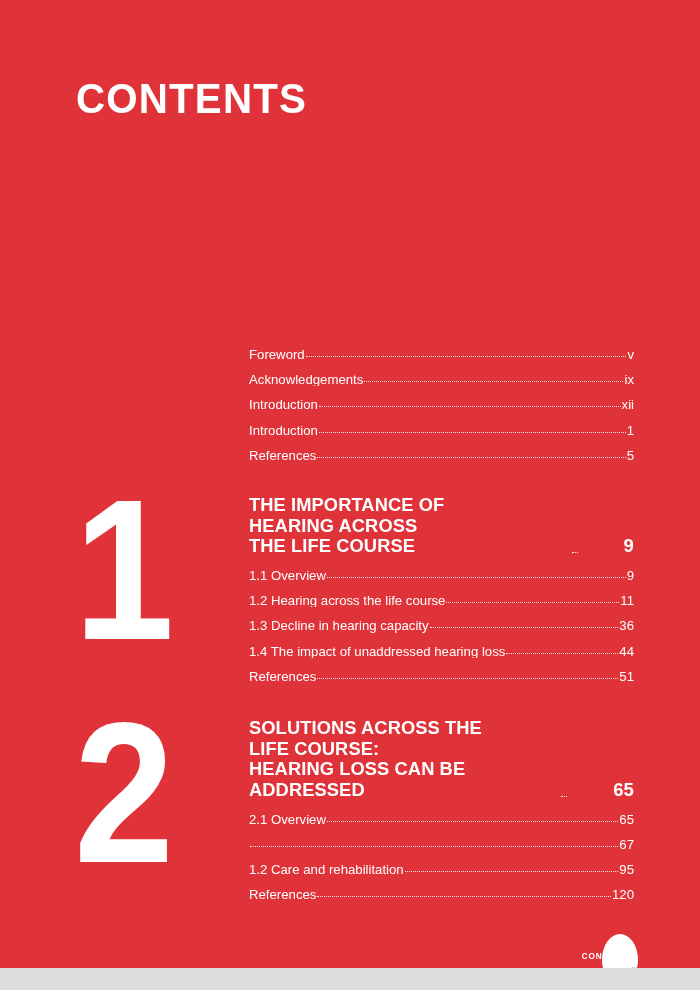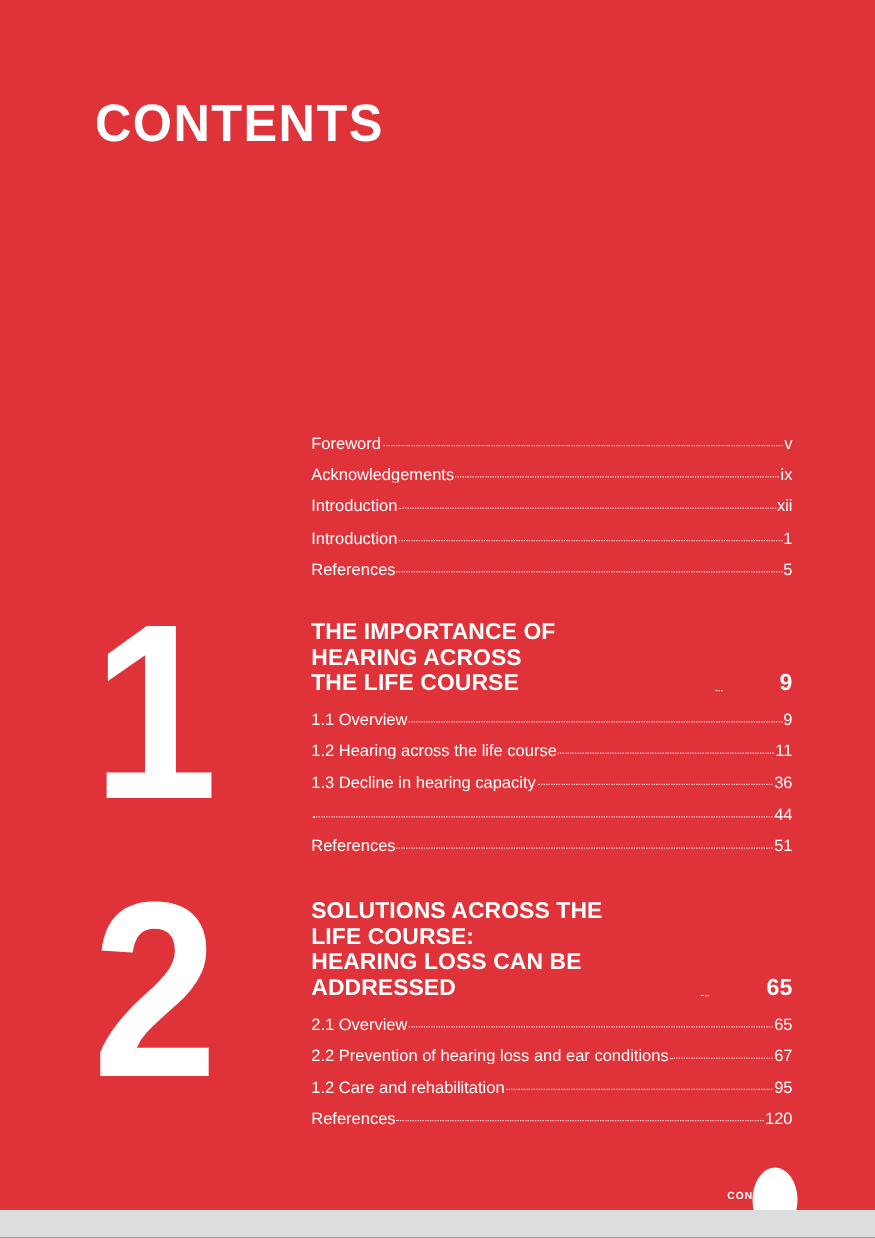--- a/index.html
+++ b/index.html
@@ -11,21 +11,21 @@
     height: 990px;
     background: #dcdddf;
     font-family: "Liberation Sans", sans-serif;
     overflow: hidden;
   }
 
   #page {
     position: relative;
     width: 700px;
     height: 990px;
-    background: #4c1d95;
+    background: #0f172a;
   }
 
   
   .red-panel {
     position: absolute;
     left: 0;
     top: 0;
     width: 700px;
     height: 968px;
     background: #e03239;
@@ -264,20 +264,21 @@
           <span class="pagenum">11</span>
         </div>
 
         <div class="toc-row">
           <span class="label">1.3 Decline in hearing capacity</span>
           <span class="leader"></span>
           <span class="pagenum">36</span>
         </div>
 
         <div class="toc-row">
+          <span class="label">1.4 The impact of unaddressed hearing loss</span>
           <span class="leader"></span>
           <span class="pagenum">44</span>
         </div>
 
         <div class="toc-row">
           <span class="label">References</span>
           <span class="leader"></span>
           <span class="pagenum">51</span>
         </div>
 
@@ -300,21 +301,20 @@
 
       <div class="chapter-sections">
 
         <div class="toc-row">
           <span class="label">2.1 Overview</span>
           <span class="leader"></span>
           <span class="pagenum">65</span>
         </div>
 
         <div class="toc-row">
-          <span class="label">2.2 Prevention of hearing loss and ear conditions</span>
           <span class="leader"></span>
           <span class="pagenum">67</span>
         </div>
 
 
         <div class="toc-row">
           <span class="label">1.2 Care and rehabilitation</span>
           <span class="leader"></span>
           <span class="pagenum">95</span>
         </div>

